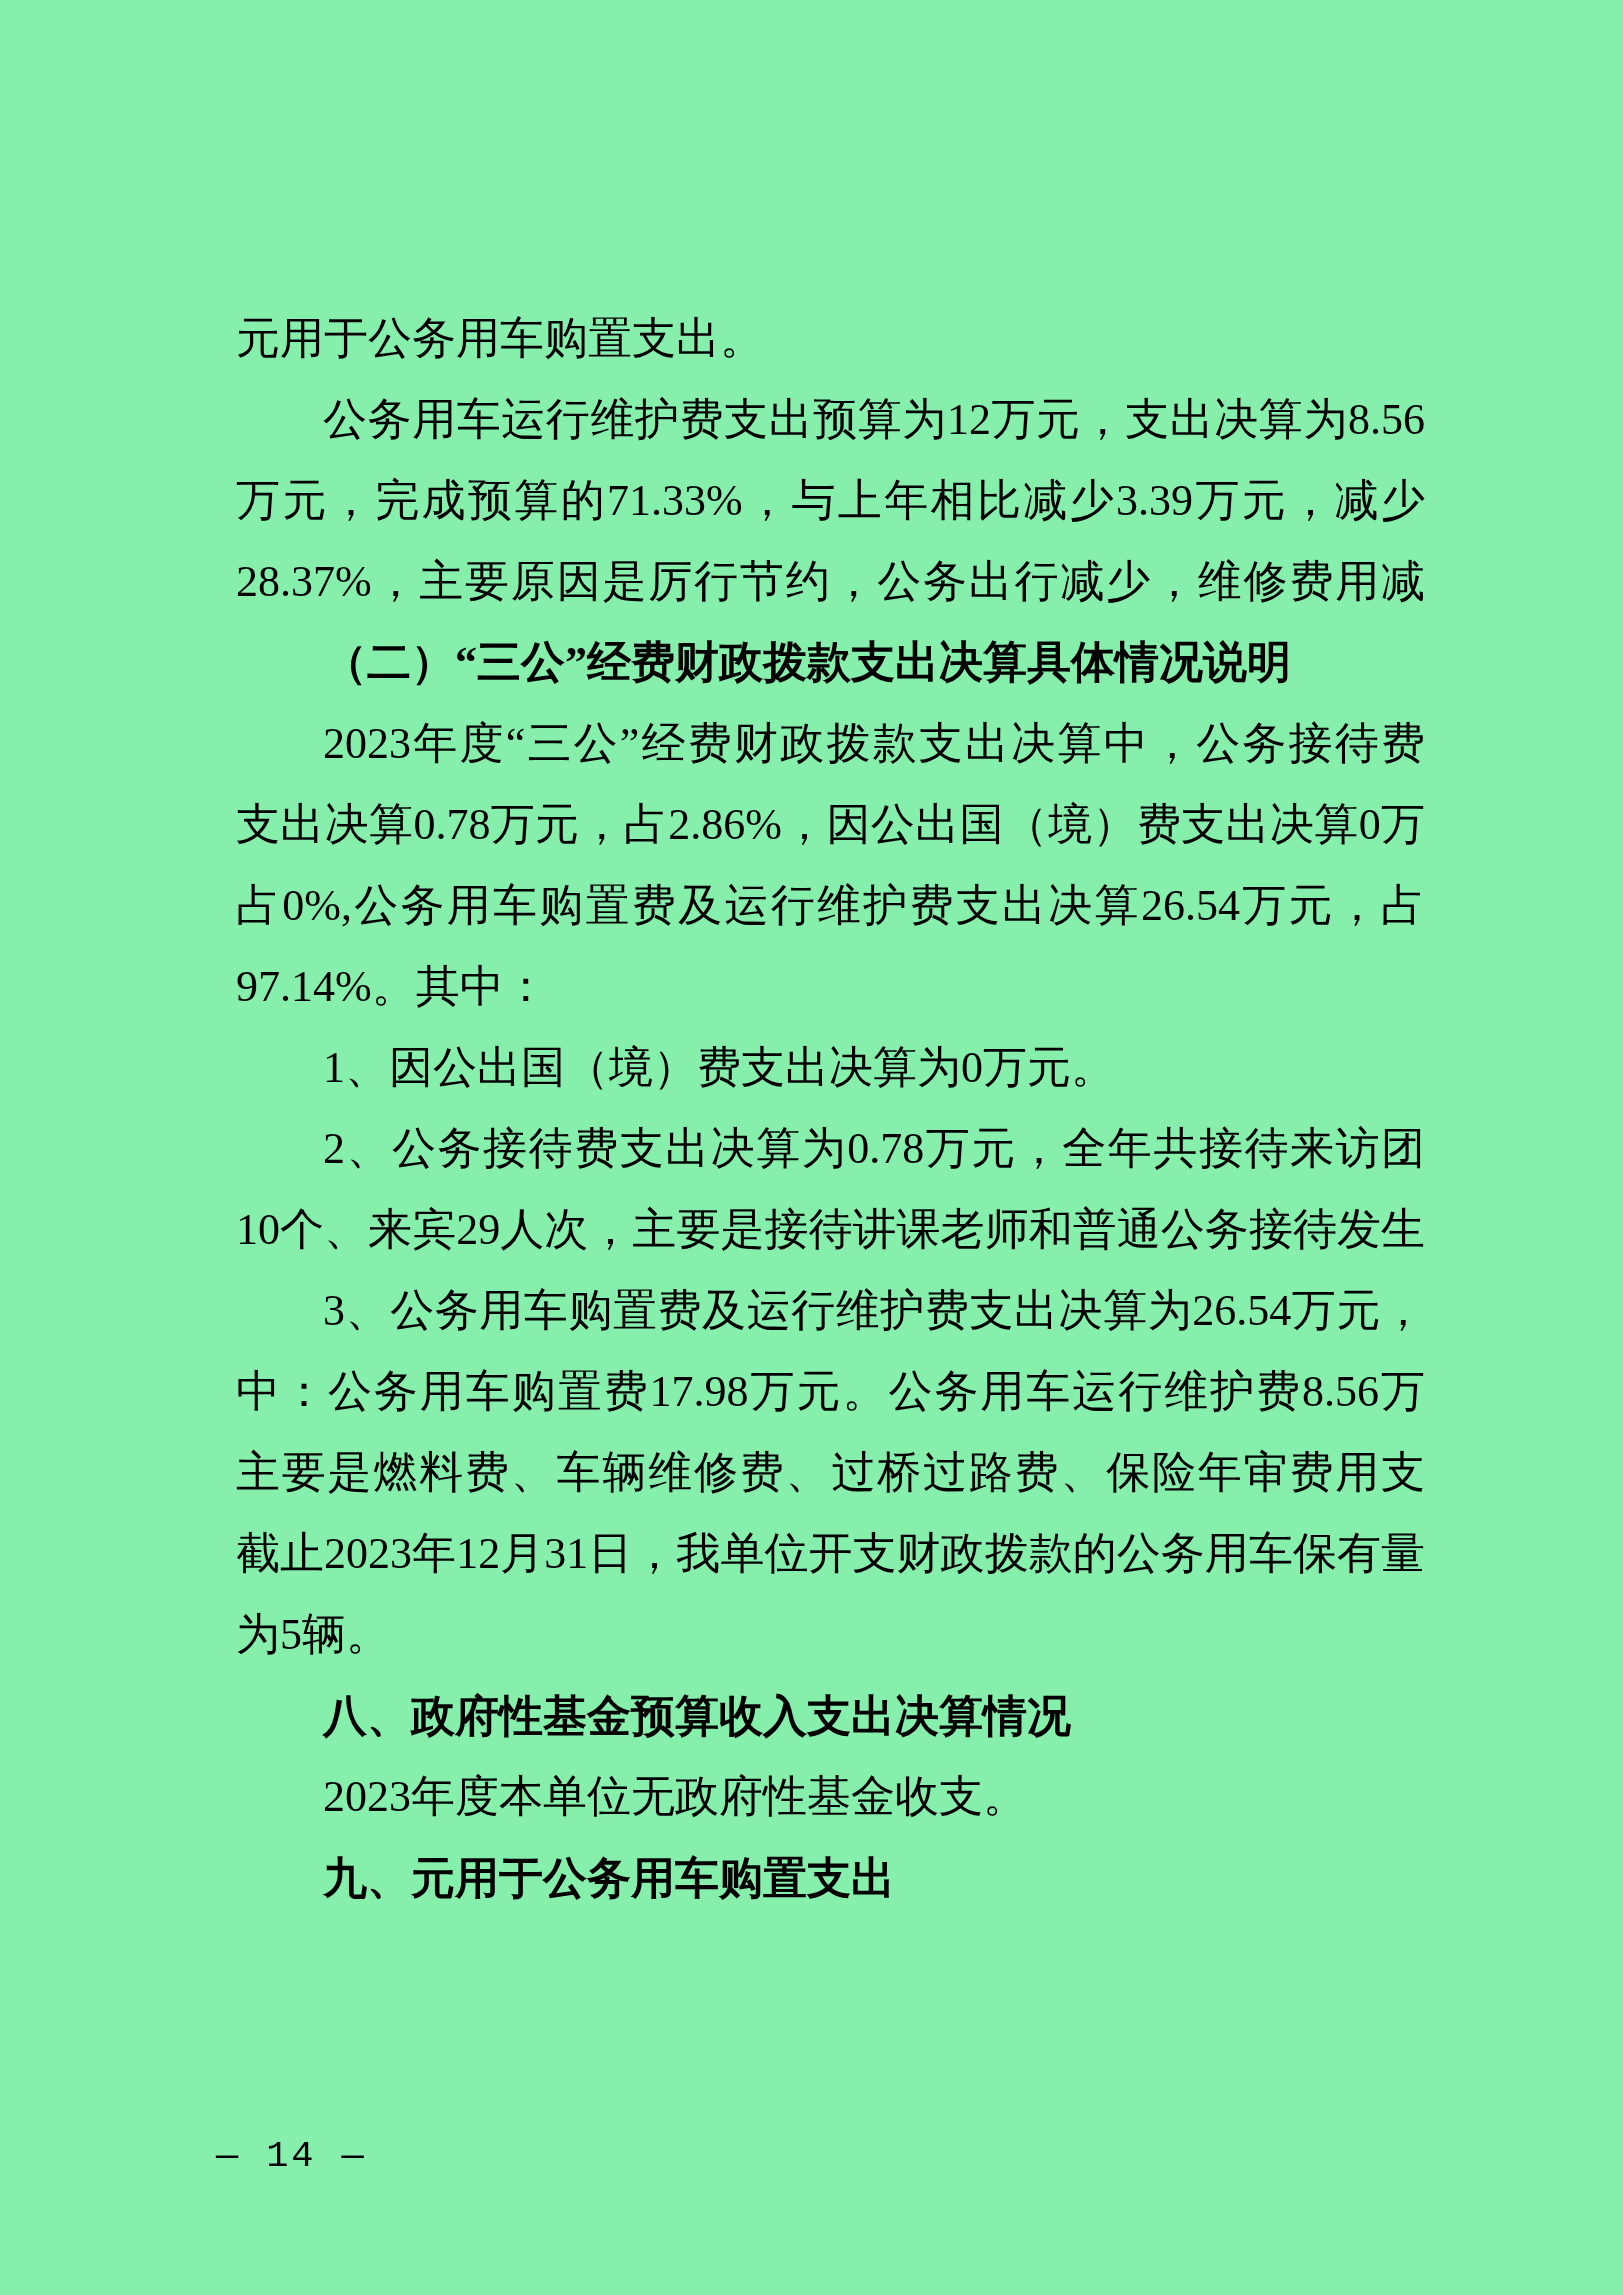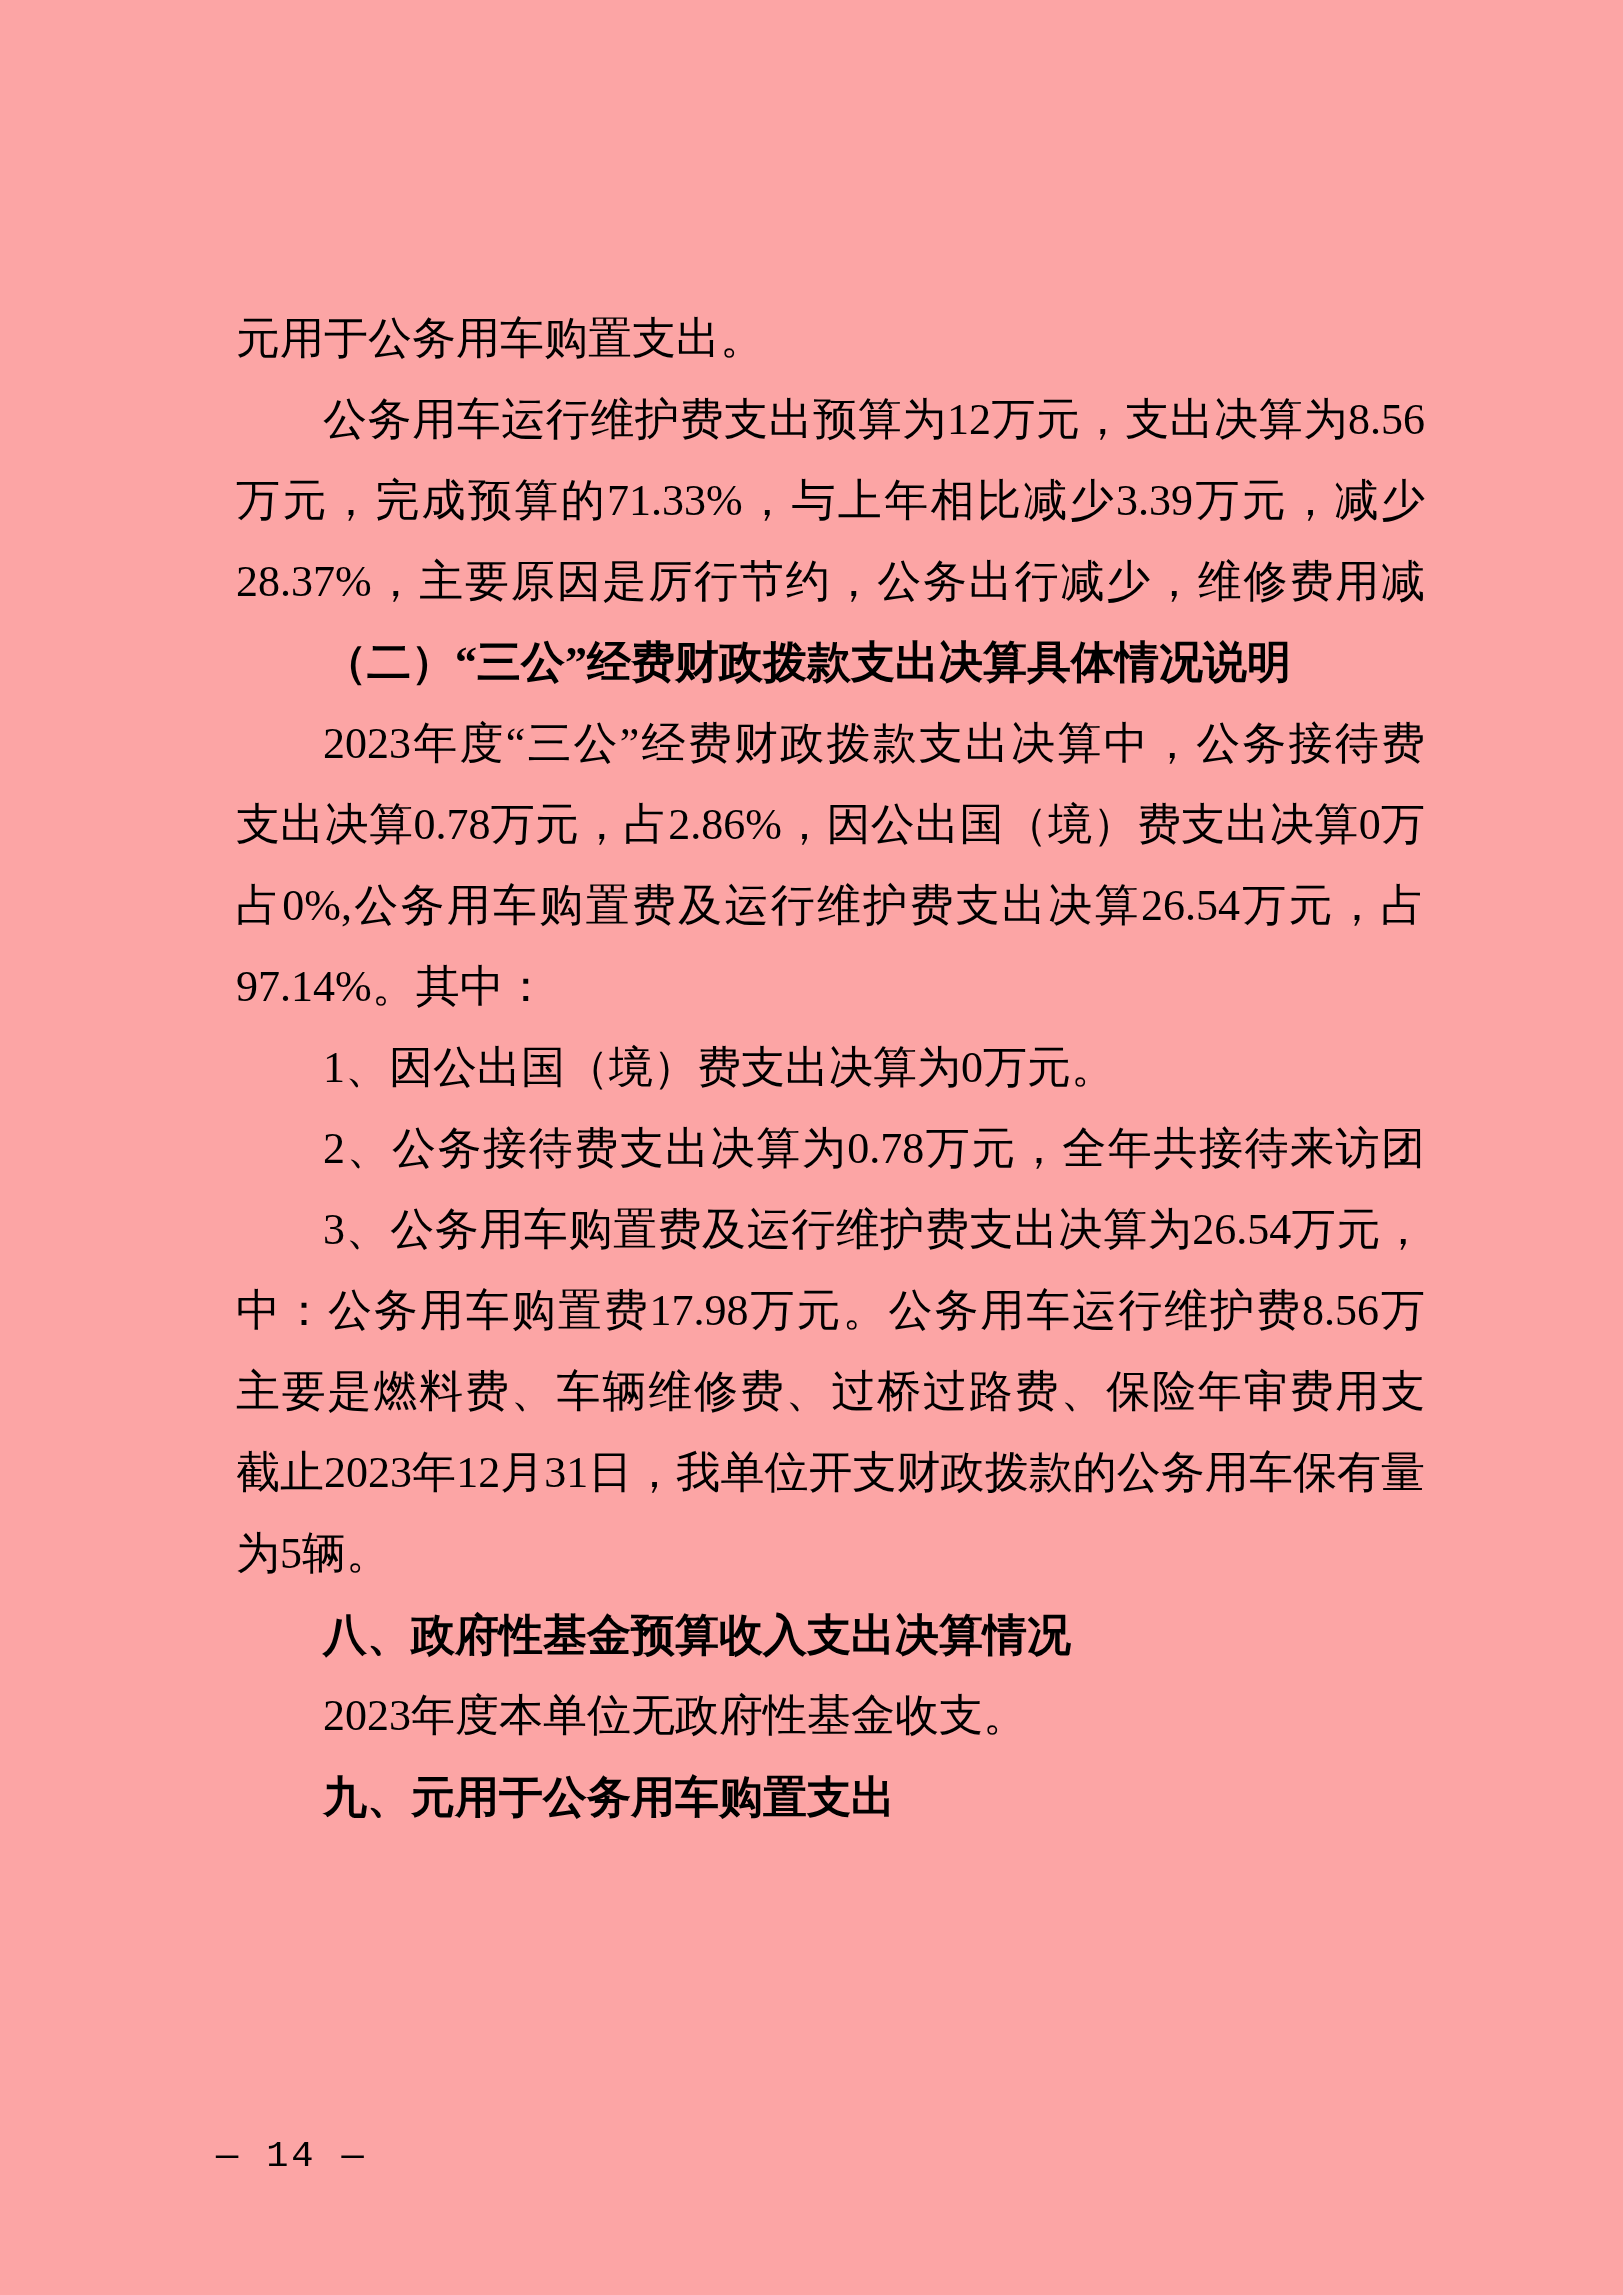--- a/index.html
+++ b/index.html
@@ -4,21 +4,21 @@
 <style>
   html, body {
     margin: 0;
     padding: 0;
     background: #ffffff;
   }
   .page {
     position: relative;
     width: 1623px;
     height: 2295px;
-    background: #fca5a5;
+    background: #86efac;
     color: #000000;
     font-family: "Liberation Serif", "DejaVu Serif", serif;
     overflow: hidden;
   }
   .text-block {
     position: absolute;
     left: 236px;
     top: 298px;
     width: 1189px;
   }
@@ -63,20 +63,21 @@
       <div class="line indent flush">公务用车运行维护费支出预算为12万元，支出决算为8.56</div>
       <div class="line flush">万元，完成预算的71.33%，与上年相比减少3.39万元，减少</div>
       <div class="line flush">28.37%，主要原因是厉行节约，公务出行减少，维修费用减少。</div>
       <div class="line h-serif indent">（二）“三公”经费财政拨款支出决算具体情况说明</div>
       <div class="line indent flush">2023年度“三公”经费财政拨款支出决算中，公务接待费</div>
       <div class="line flush">支出决算0.78万元，占2.86%，因公出国（境）费支出决算0万元，</div>
       <div class="line flush">占0%,公务用车购置费及运行维护费支出决算26.54万元，占</div>
       <div class="line">97.14%。其中：</div>
       <div class="line indent">1、因公出国（境）费支出决算为0万元。</div>
       <div class="line indent flush">2、公务接待费支出决算为0.78万元，全年共接待来访团组</div>
+      <div class="line flush">10个、来宾29人次，主要是接待讲课老师和普通公务接待发生</div>
       <div class="line indent flush">3、公务用车购置费及运行维护费支出决算为26.54万元，其</div>
       <div class="line flush">中：公务用车购置费17.98万元。公务用车运行维护费8.56万元，</div>
       <div class="line flush">主要是燃料费、车辆维修费、过桥过路费、保险年审费用支出，</div>
       <div class="line flush">截止2023年12月31日，我单位开支财政拨款的公务用车保有量</div>
       <div class="line">为5辆。</div>
       <div class="line h-sans indent">八、政府性基金预算收入支出决算情况</div>
       <div class="line indent">2023年度本单位无政府性基金收支。</div>
       <div class="line h-sans indent">九、元用于公务用车购置支出</div>
     </div>
   <div class="page-number">— 14 —</div>

